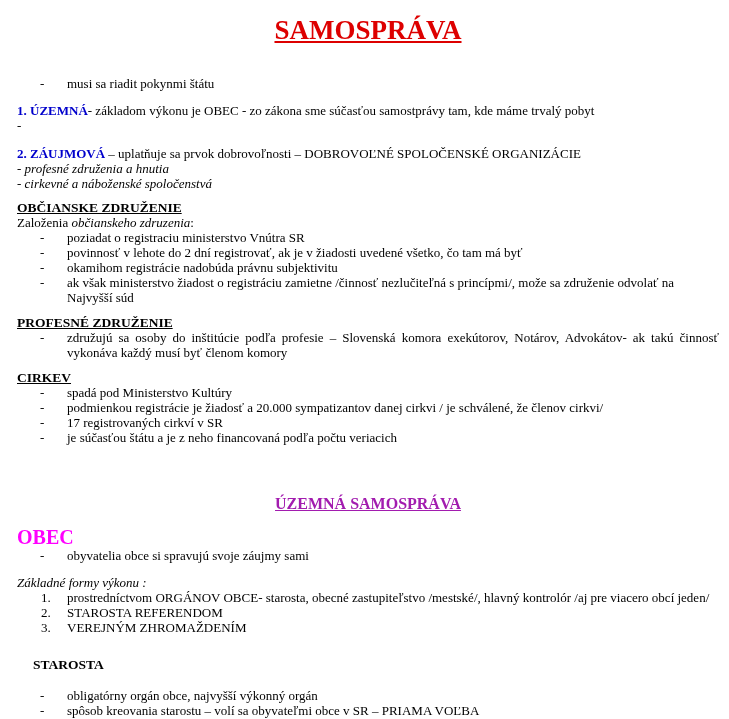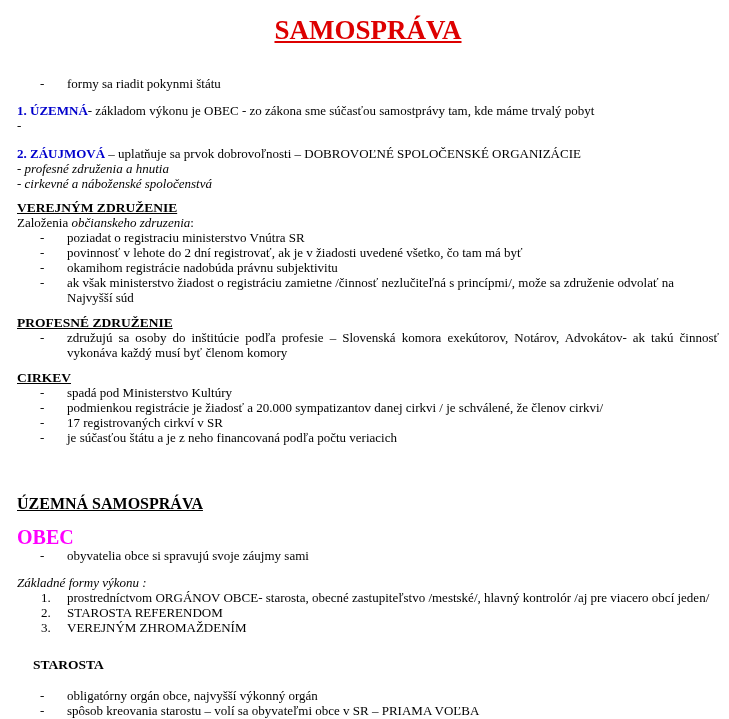--- a/index.html
+++ b/index.html
@@ -56,24 +56,24 @@
     counter-increment: n;
     margin: 0;
   }
   .num-item::before {
     content: counter(n) ".";
     position: absolute;
     left: 24px;
     top: 0;
   }
   .center-heading {
-    text-align: left;
+    text-align: center;
     font-weight: bold;
     text-decoration: underline;
-    color: #000000;
+    color: #a21caf;
     font-size: 16px;
     line-height: 18px;
     margin: 0;
   }
   .obec-heading {
     color: #ff00ff;
     font-weight: bold;
     font-size: 20px;
     line-height: 22px;
     margin: 0;
@@ -96,32 +96,32 @@
   .mt-starosta  { margin-top: 22px; }
 </style>
 </head>
 <body>
 
 <div class="doc">
 
   <h1 class="doc-title">SAMOSPRÁVA</h1>
 
   <div class="dash-item mt-intro">
-    <span>formy sa riadit pokynmi štátu</span>
+    <span>musi sa riadit pokynmi štátu</span>
   </div>
 
   <p class="line mt-uzemna"><span class="blue-label">1. ÚZEMNÁ</span><span>- základom výkonu je OBEC  - zo zákona sme súčasťou samostprávy tam, kde máme trvalý pobyt</span></p>
   <p class="line">-</p>
 
   <p class="line mt-zaujmova"><span class="blue-label">2. ZÁUJMOVÁ</span><span> – uplatňuje sa prvok dobrovoľnosti – DOBROVOĽNÉ SPOLOČENSKÉ ORGANIZÁCIE</span></p>
 
   <p class="line italic">- profesné združenia a hnutia</p>
   <p class="line italic">- cirkevné a  náboženské spoločenstvá</p>
 
-  <p class="section-heading mt-obcianske">VEREJNÝM ZDRUŽENIE</p>
+  <p class="section-heading mt-obcianske">OBČIANSKE ZDRUŽENIE</p>
   <p class="line"><span>Založenia </span><span class="italic">občianskeho zdruzenia</span><span>:</span></p>
   <div class="dash-item">
     <span>poziadat o registraciu ministerstvo Vnútra SR</span>
   </div>
   <div class="dash-item">
     <span>povinnosť v lehote do 2 dní registrovať, ak je v žiadosti uvedené všetko, čo tam má byť</span>
   </div>
   <div class="dash-item">
     <span>okamihom registrácie nadobúda  právnu subjektivitu</span>
   </div>

